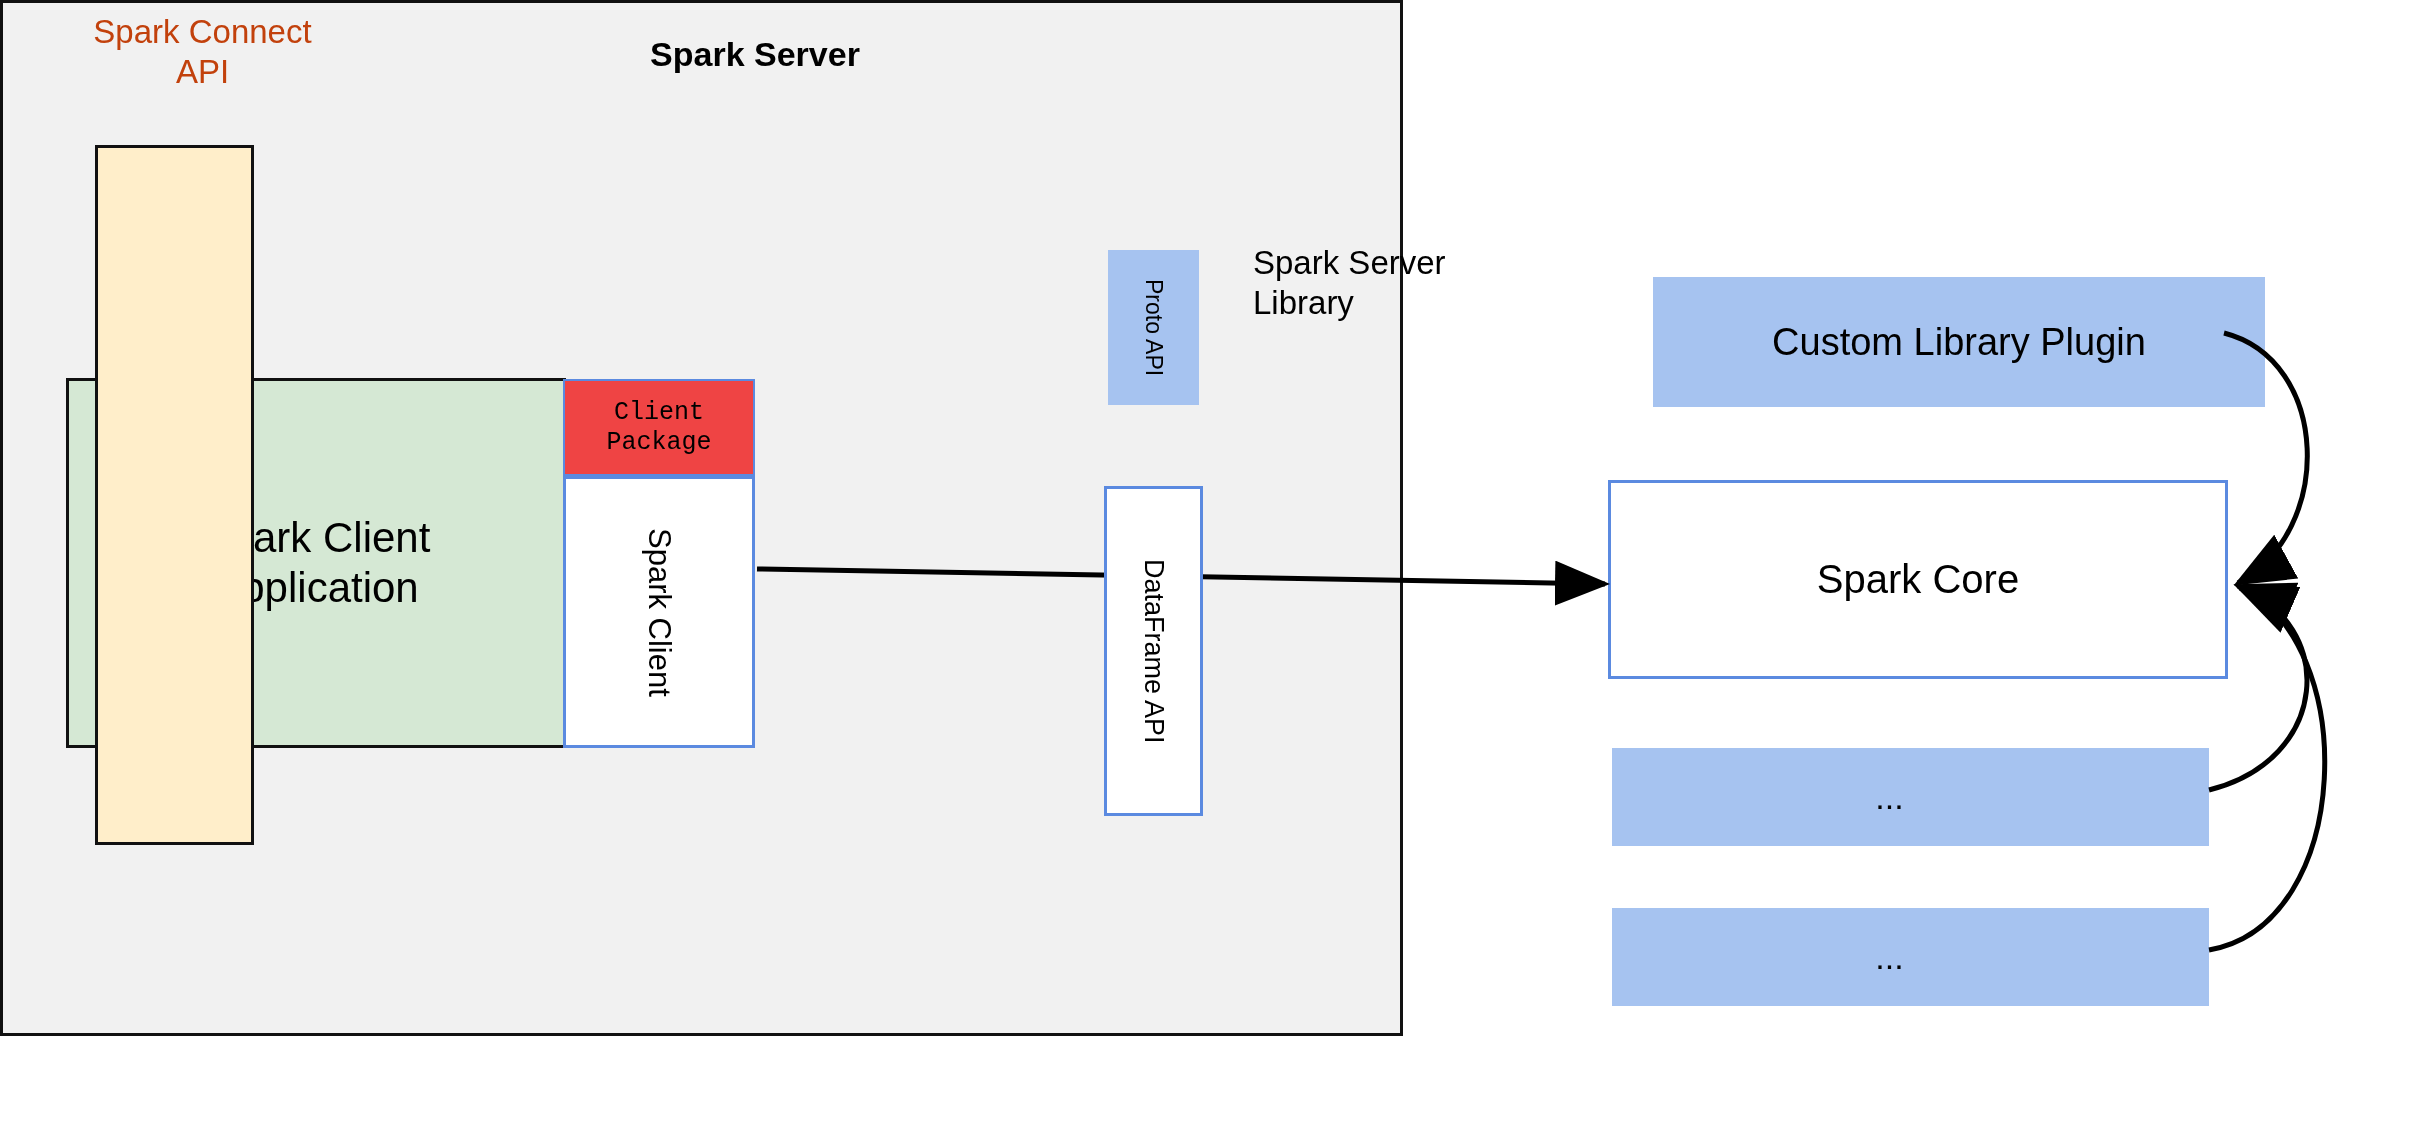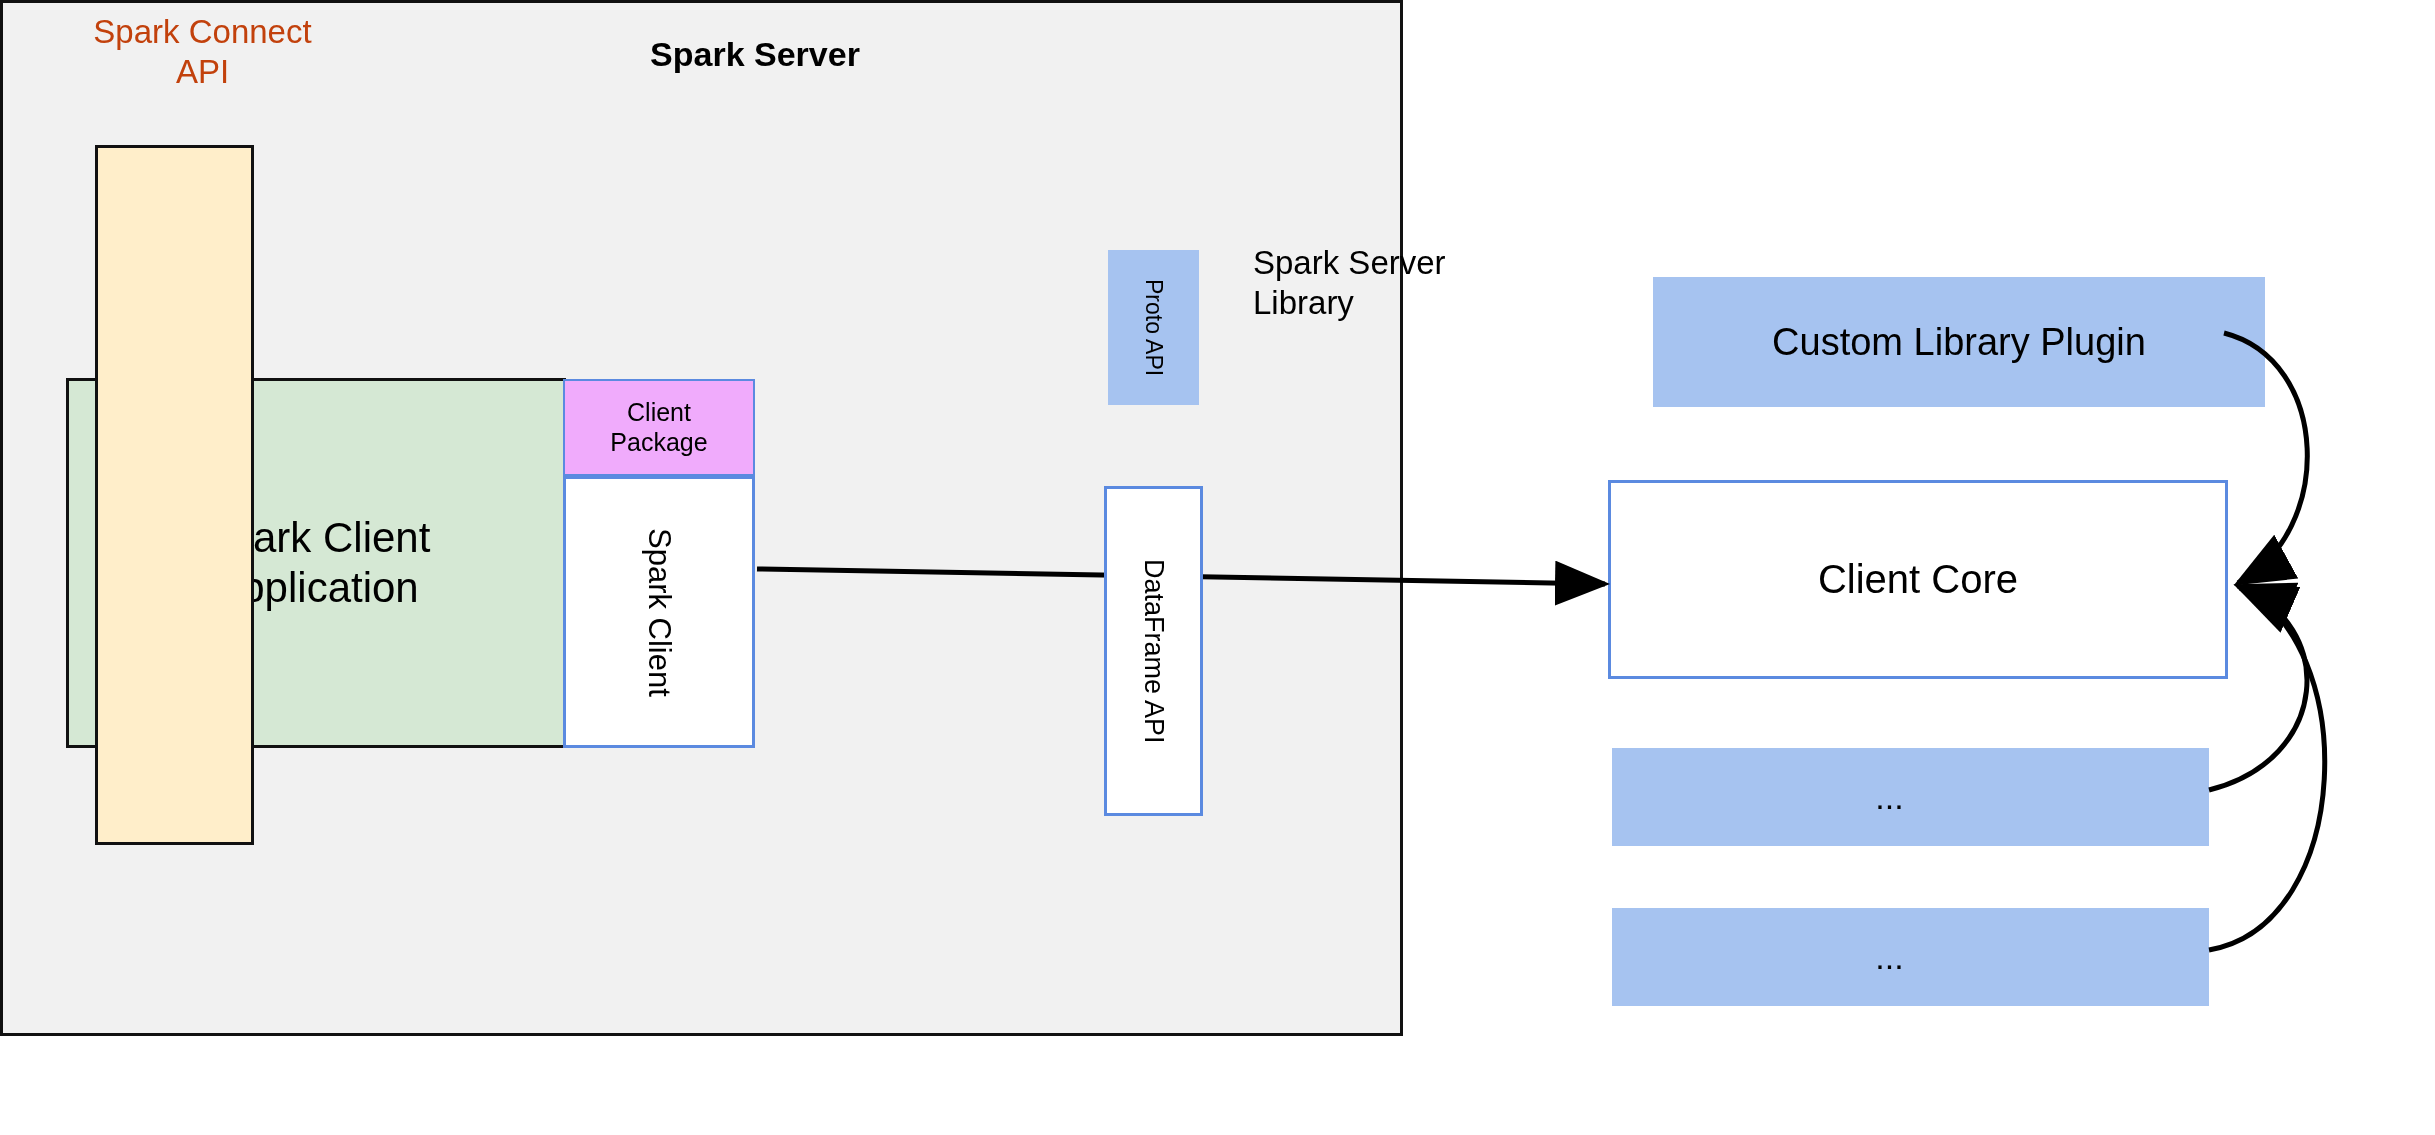--- a/index.html
+++ b/index.html
@@ -39,24 +39,25 @@
     background: #d5e8d4;
     border: 3px solid #111111;
     font-size: 42px;
   }
 
   #client-package-header {
     left: 563px;
     top: 379px;
     width: 192px;
     height: 97px;
-    background: #f0abfc;
+    background: #ef4444;
     border: 2px solid #5b8ae0;
     font-size: 25px;
     z-index: 3;
+    font-family: Liberation Mono, monospace;
   }
 
   #spark-client-box {
     left: 563px;
     top: 476px;
     width: 192px;
     height: 272px;
     background: #ffffff;
     border: 3px solid #5b8ae0;
     font-size: 31px;
@@ -236,21 +237,21 @@
   </div>
 
   <div id="server-library-label" style="white-space: pre-line;">Spark Server
 Library</div>
 
   <div class="box" id="custom-library-plugin">
     <span>Custom Library Plugin</span>
   </div>
 
   <div class="box" id="spark-core">
-    <span>Client Core</span>
+    <span>Spark Core</span>
   </div>
 
   <div class="box" id="dots-box-1">
     <span>...</span>
   </div>
 
   <div class="box" id="dots-box-2">
     <span>...</span>
   </div>
 

